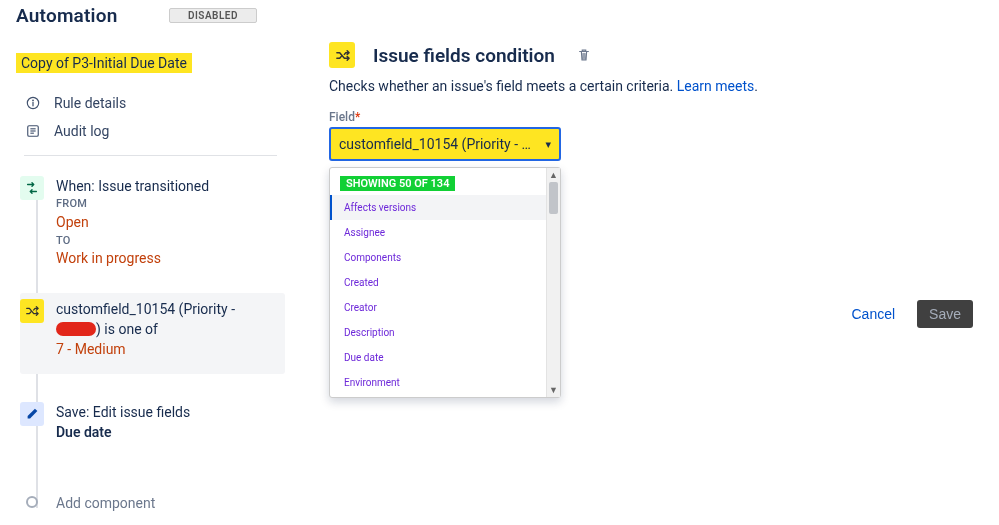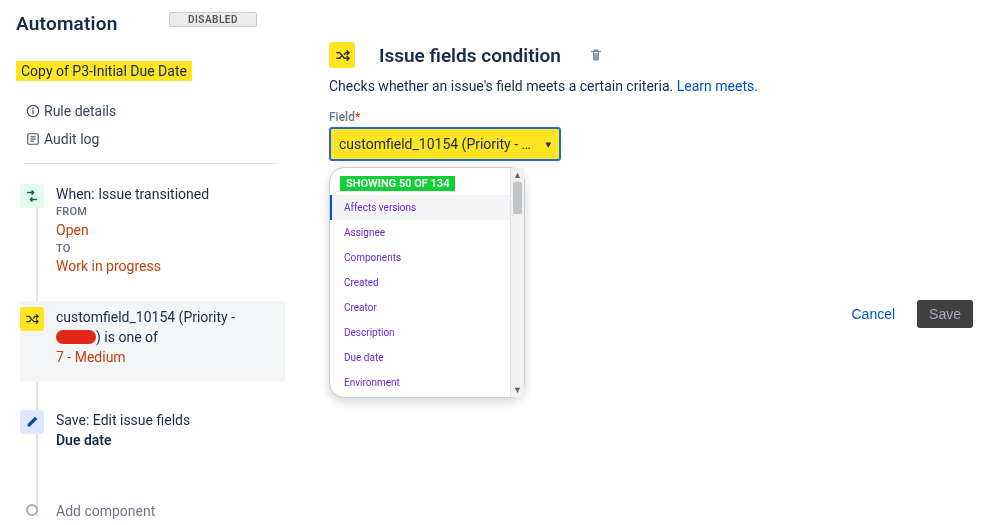--- a/index.html
+++ b/index.html
@@ -14,36 +14,36 @@
   }
   .page { display: flex; height: 100%; }
 
   
   .left {
     width: 285px;
     padding: 4px 0 0 16px;
   }
   .header-row { display: flex; align-items: center; gap: 12px; margin-bottom: 14px;}
   .page-title {
-    font-size: 19px; font-weight: 600; letter-spacing: .2px; margin-top: 8px;
+    font-size: 19px; font-weight: 600; letter-spacing: .2px;
   }
   .status-badge {
     background:#ECECEC; border:1px solid #ccc; color:#555;
     font-size: 10px; font-weight: 600; letter-spacing: .5px;
     padding: 1px 18px; border-radius: 2px;
     margin-left: auto; margin-right: 28px;
   }
   .rule-name {
     display:inline-block;
     background:#FEE522; color:#172B4D;
     font-size:14px; padding:2px 5px; margin: 12px 0 16px 0;
   }
 
   .nav-row {
-    display:flex; align-items:center; gap:4px;
+    display:flex; align-items:center; gap:14px;
     color:#344563; font-size:14px;
     padding:6px 0 6px 10px;
     cursor:pointer;
   }
   .nav-row .ic { width:14px; height:14px; color:#42526E; flex:0 0 14px; }
   .divider { border:0; border-top:1px solid #E0E2E6; margin: 10px 8px 14px 8px; }
 
   .steps { position:relative; margin-left: 4px; }
   .vline {
     position:absolute; left:16px; top:14px; bottom:20px;
@@ -74,21 +74,21 @@
   .redact {
     display:inline-block; width:40px; height:14px;
     background:#E2261A; border-radius:8px;
     vertical-align:middle; position:relative; top:-1px;
   }
 
   .add-comp { color:#6B778C; }
 
   
   .right { flex:1; padding: 42px 24px 0 44px; position:relative; }
-  .cond-head { display:flex; align-items:center; gap:24px; }
+  .cond-head { display:flex; align-items:center; gap:18px; }
   .cond-head .ic-box {
     width:26px;height:26px;border-radius:3px;background:#FEE522;color:#333;
     display:flex;align-items:center;justify-content:center;font-size:14px;
   }
   .cond-head h2 { font-size:19px; font-weight:600; margin:0; }
   .trash { color:#6B778C; font-size:13px; cursor:pointer; margin-left:4px;}
   .desc { margin:10px 0 16px 0; color:#172B4D; }
   .desc a { color:#0052CC; text-decoration:none; }
 
   .field-label { font-size:12px; color:#6B778C; font-weight:500; margin-bottom:3px;}
@@ -98,22 +98,22 @@
     width:232px; height:34px;
     background:#FEE522; border:2px solid #2266E3; border-radius:3px;
     display:flex; align-items:center; padding:0 8px;
     font-size:14px; color:#172B4D; cursor:pointer;
   }
   .select-box .txt { flex:1; white-space:nowrap; overflow:hidden; text-overflow:ellipsis;}
   .select-box .caret { color:#172B4D; font-size:11px; margin-left:6px; }
 
   .dropdown {
     position:absolute; margin-top:6px;
-    width:196px;
-    background:#fff; border:1px solid #ccc; border-radius:15px;
+    width:232px;
+    background:#fff; border:1px solid #ccc; border-radius:3px;
     box-shadow:0 4px 10px rgba(9,30,66,.18);
     display:flex;
   }
   .dd-list { flex:1; padding-bottom:2px; }
   .dd-header {
     display:inline-block;
     margin:8px 10px 4px 10px;
     background:#11D035; color:#fff;
     font-size:11px; font-weight:600;
     padding:1px 6px;

